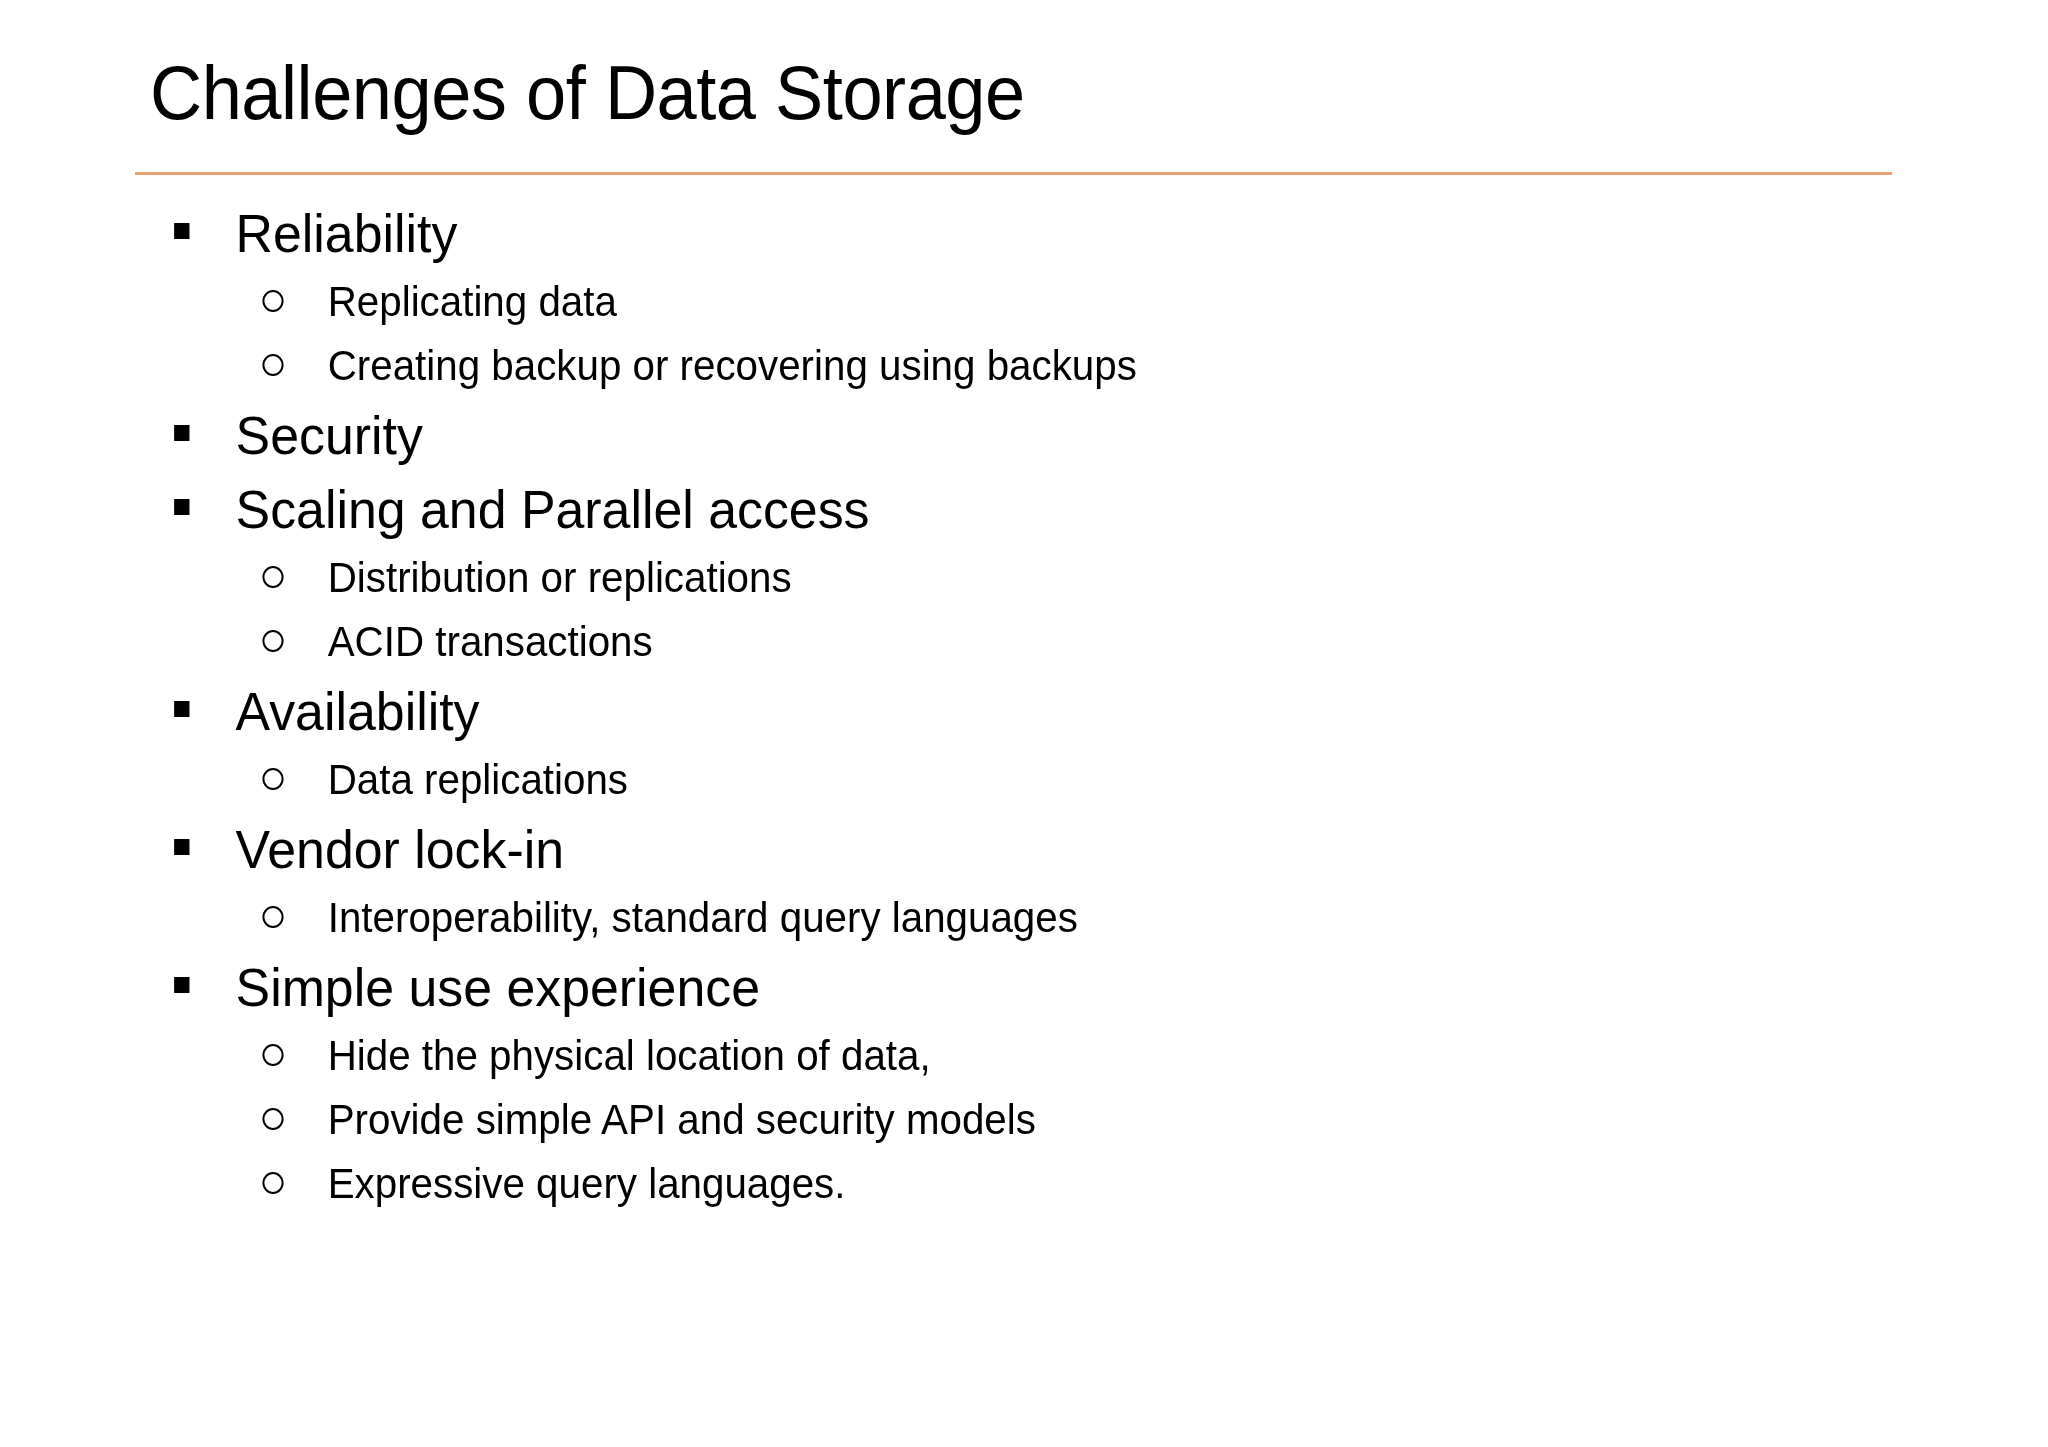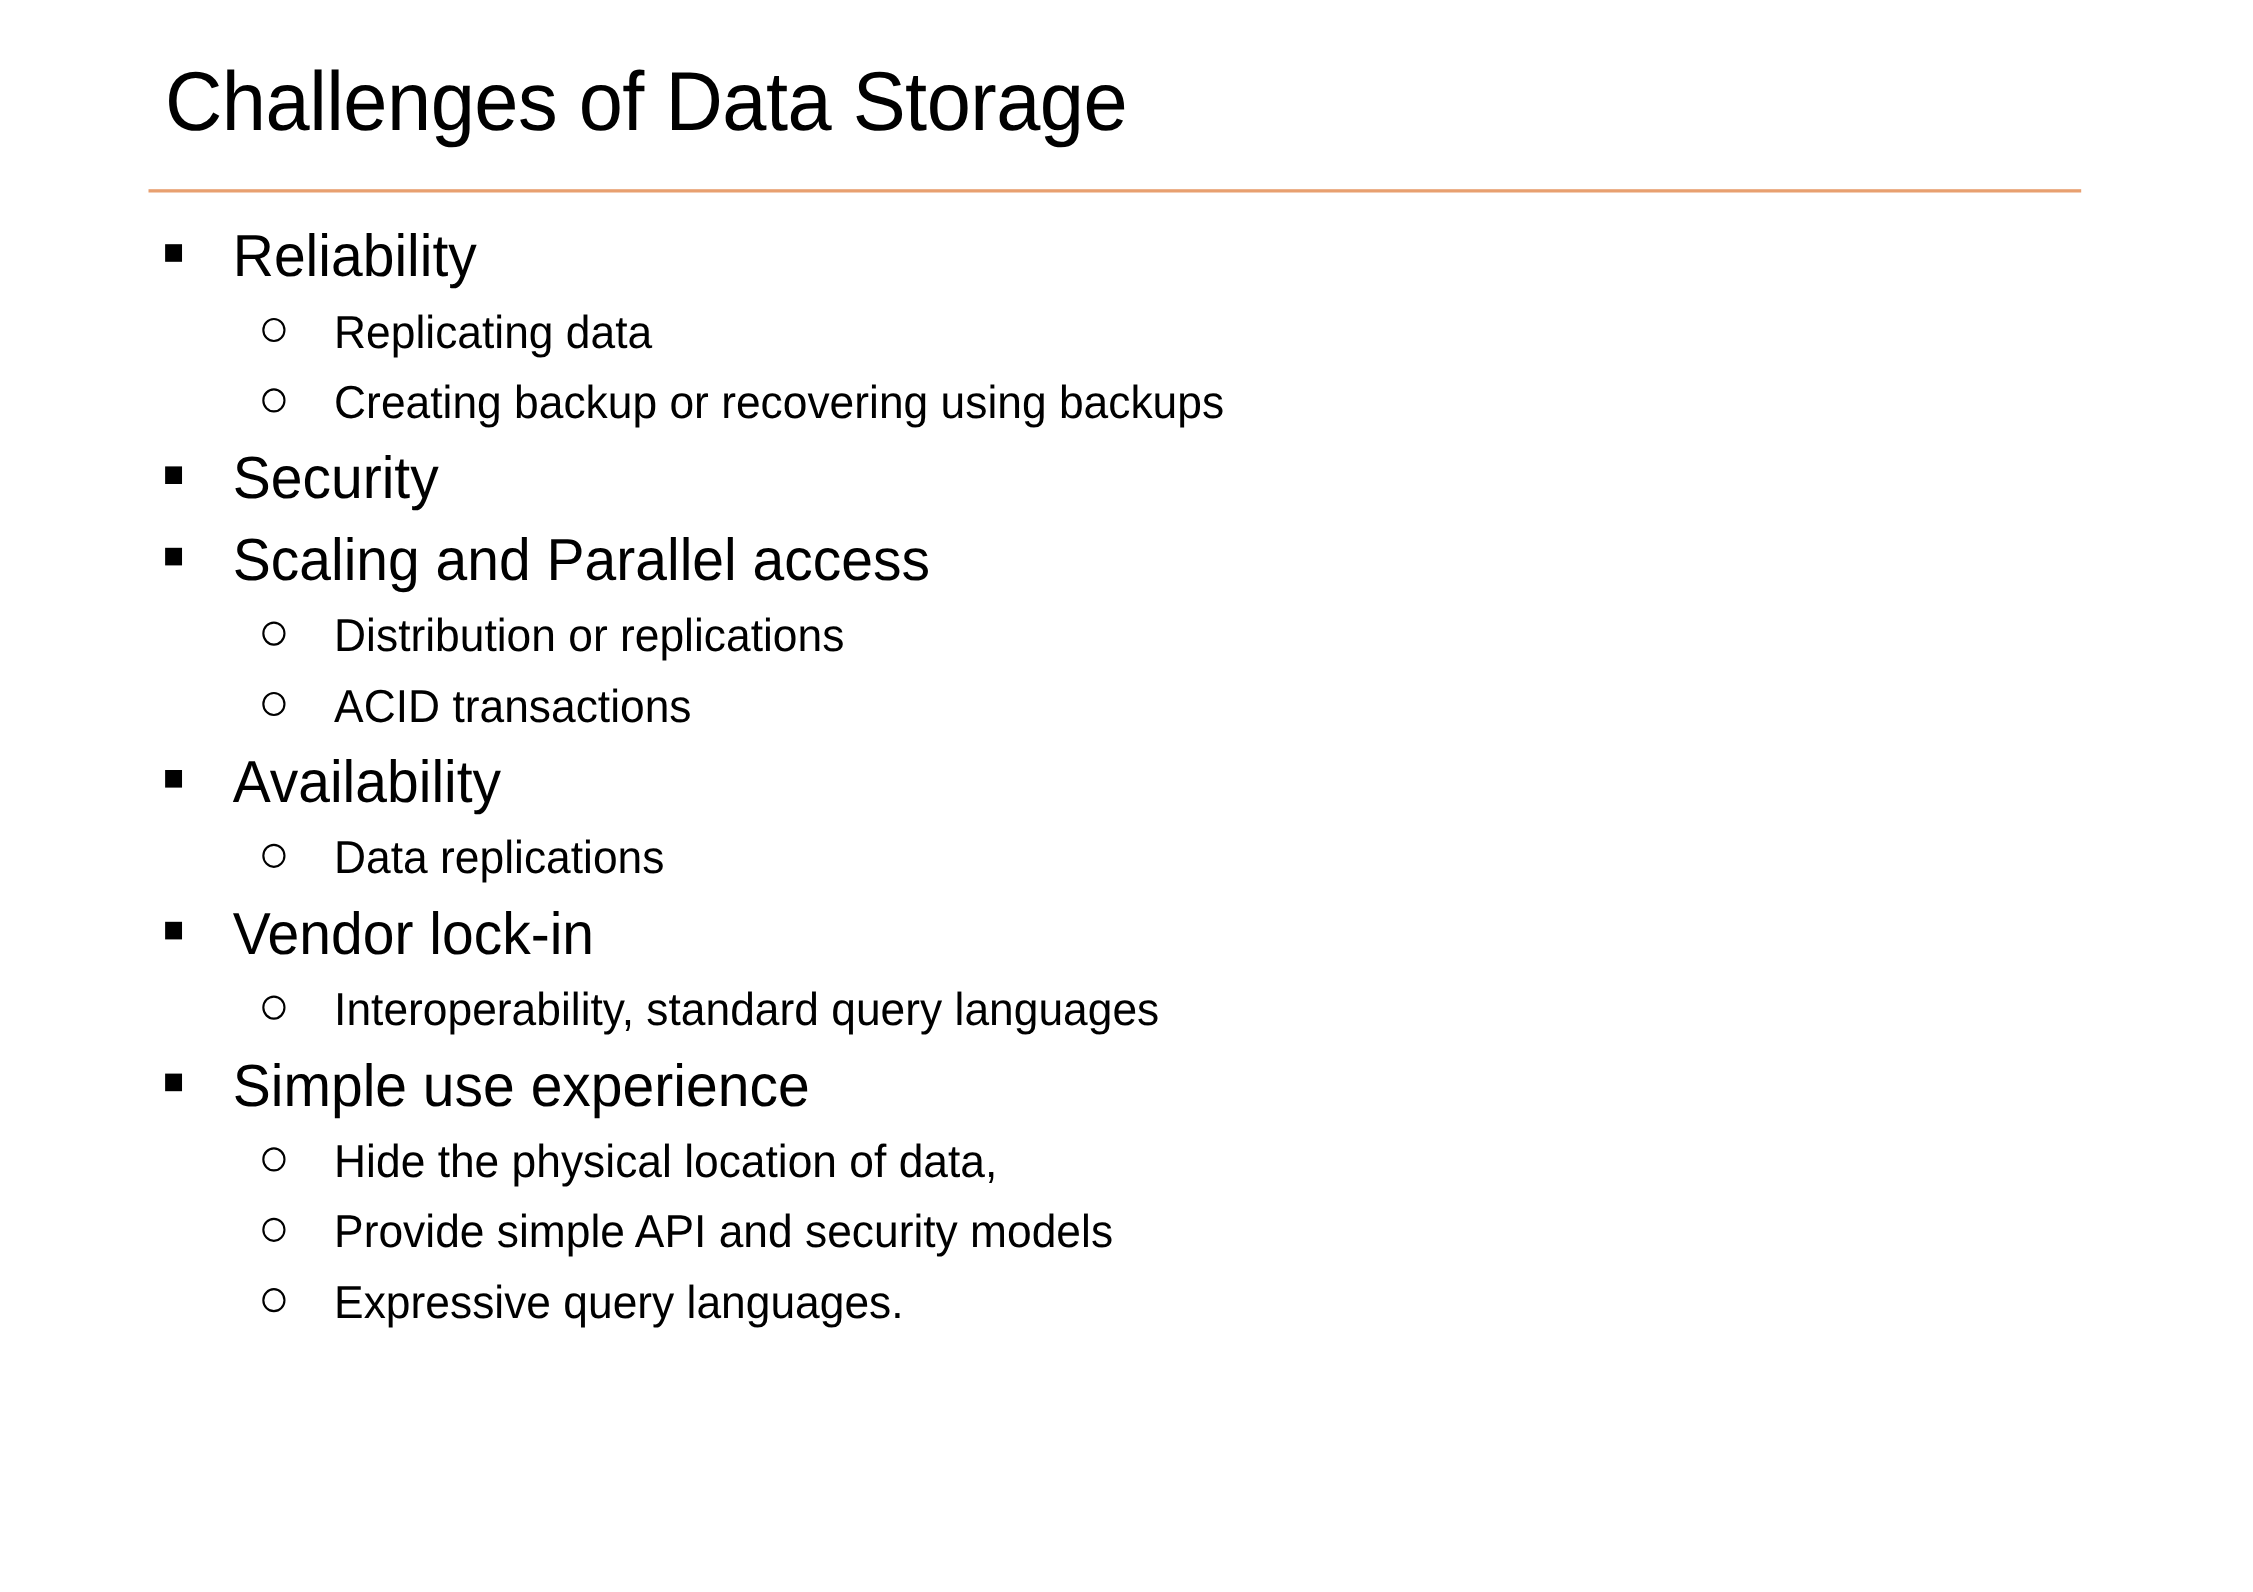--- a/index.html
+++ b/index.html
@@ -55,21 +55,21 @@
     left: 135px;
     top: 172px;
     width: 1828px;
     height: 3px;
     background: #E8A070;
   }
 
   
   #body {
     position: absolute;
-    left: 129px;
+    left: 153px;
     top: 196px;
     width: 1790px;
   }
 
   .lvl1 {
     position: relative;
     padding-left: 86px;
     font-size: 54px;
     line-height: 74px;
     white-space: nowrap;

